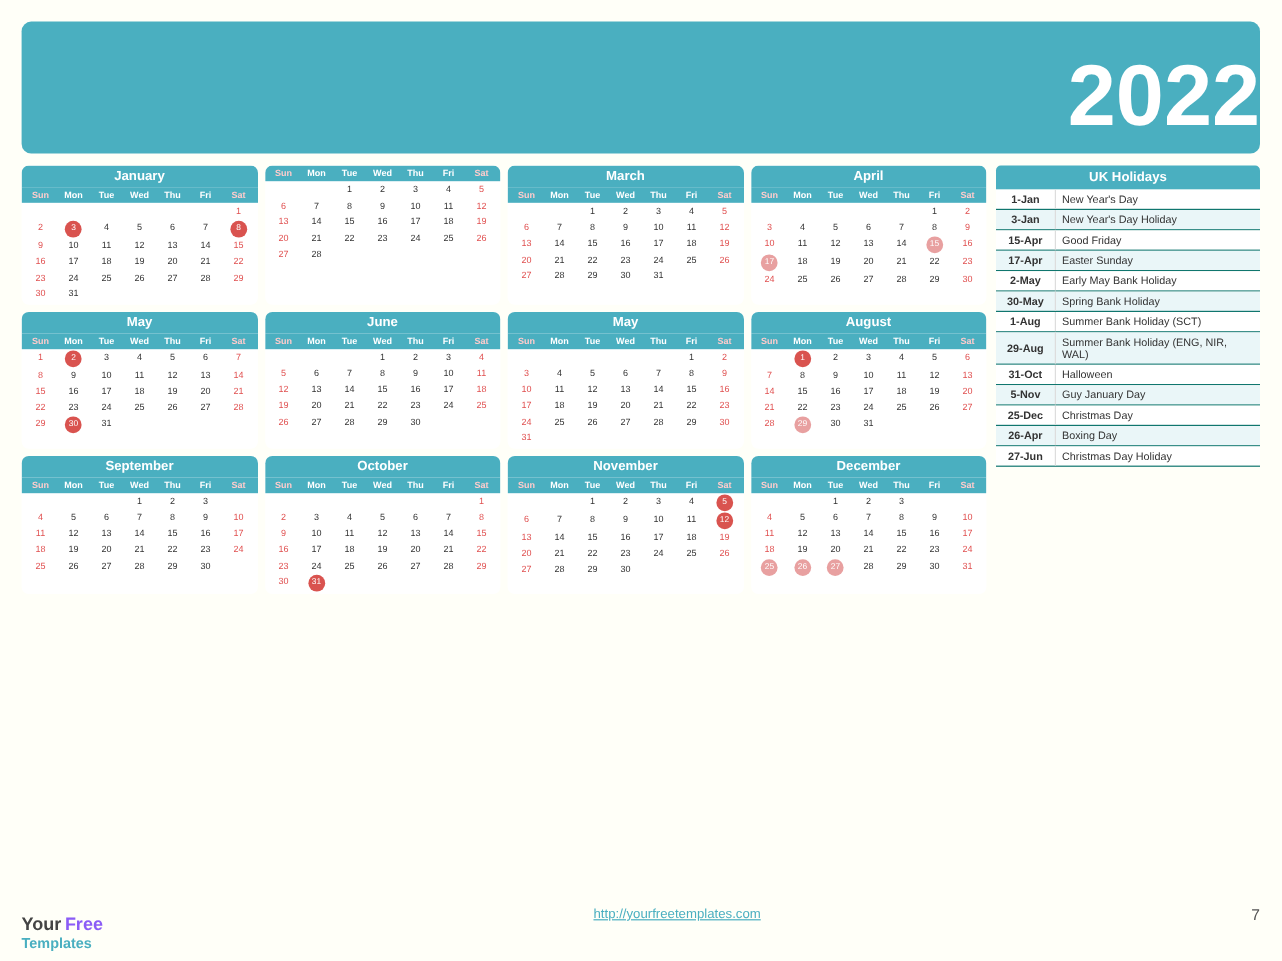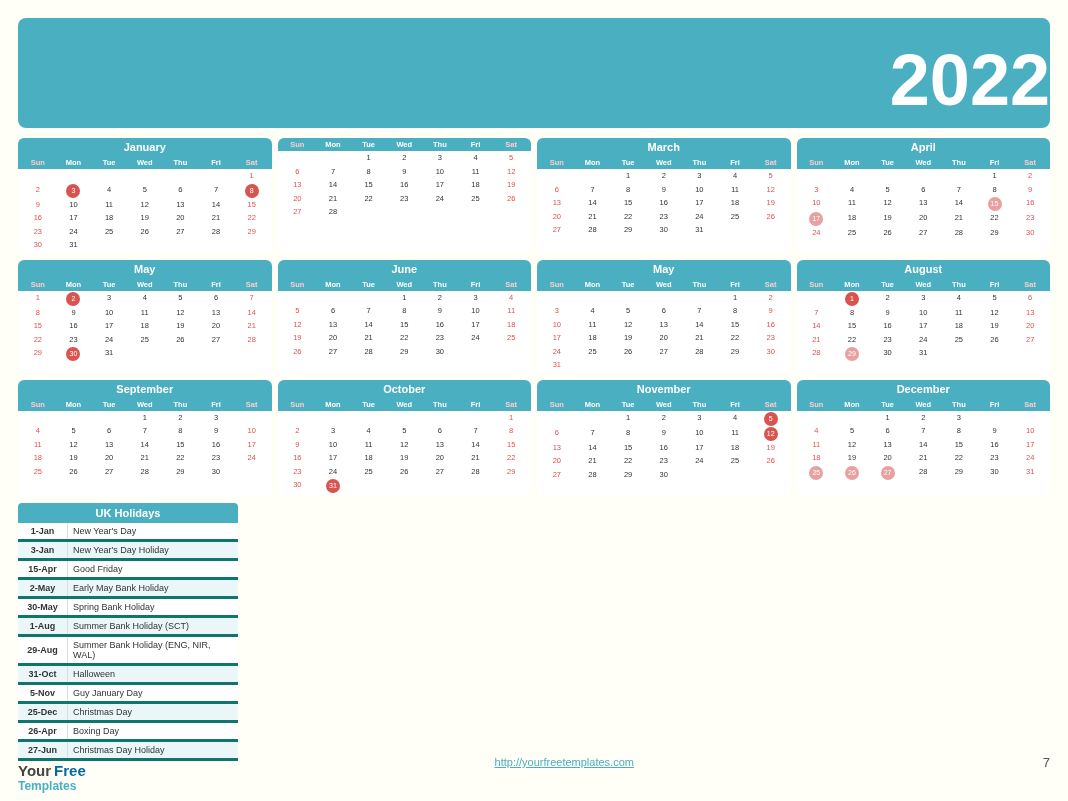--- a/index.html
+++ b/index.html
@@ -23,21 +23,21 @@
     .year-header .year {
       font-size: 72px;
       font-weight: bold;
       color: white;
       line-height: 1;
     }
 
     
     .main-area {
       display: flex;
-      flex-direction: column;
+      flex-direction: row;
       margin: 0 18px;
       gap: 8px;
     }
 
     
     .calendar-grid {
       flex: 1;
       display: flex;
       flex-direction: column;
       gap: 6px;
@@ -138,21 +138,21 @@
       font-weight: bold;
       font-size: 11px;
       text-align: center;
       padding: 4px 0;
       border-radius: 4px 4px 0 0;
     }
 
     .holiday-row {
       display: flex;
       flex-direction: row;
-      border-bottom: 3px solid #0f766e;
+      border-bottom: 1px solid #0f766e;
       background: white;
     }
     .holiday-row:nth-child(even) {
       background: #eaf6f8;
     }
     .holiday-date {
       font-size: 9px;
       font-weight: bold;
       color: #333;
       width: 50px;
@@ -837,20 +837,24 @@
         </div>
         <div class="holiday-row">
           <div class="holiday-date">3-Jan</div>
           <div class="holiday-name">New Year's Day Holiday</div>
         </div>
         <div class="holiday-row">
           <div class="holiday-date">15-Apr</div>
           <div class="holiday-name">Good Friday</div>
         </div>
         <div class="holiday-row">
+          <div class="holiday-date">17-Apr</div>
+          <div class="holiday-name">Easter Sunday</div>
+        </div>
+        <div class="holiday-row">
           <div class="holiday-date">2-May</div>
           <div class="holiday-name">Early May Bank Holiday</div>
         </div>
         <div class="holiday-row">
           <div class="holiday-date">30-May</div>
           <div class="holiday-name">Spring Bank Holiday</div>
         </div>
         <div class="holiday-row">
           <div class="holiday-date">1-Aug</div>
           <div class="holiday-name">Summer Bank Holiday (SCT)</div>
@@ -880,19 +884,19 @@
           <div class="holiday-name">Christmas Day Holiday</div>
         </div>
       </div>
   </div>
 </div>
 
 <div class="footer">
   <div class="footer-logo">
   <div style="display:flex;align-items:baseline;gap:3px;">
     <span style="font-size:15px;font-weight:bold;color:#444;margin-top:32px;">Your</span>
-    <span style="font-size:15px;font-weight:bold;color:#0369a1;">Free</span>
+    <span style="font-size:15px;font-weight:bold;color:#8b5cf6;">Free</span>
   </div>
   <span style="font-size:12px;font-weight:bold;color:#4aafc0;">Templates</span>
 </div>
   <a class="footer-url">http://yourfreetemplates.com</a>
   <span class="footer-page">7</span>
 </div>
 
 </body></html>

